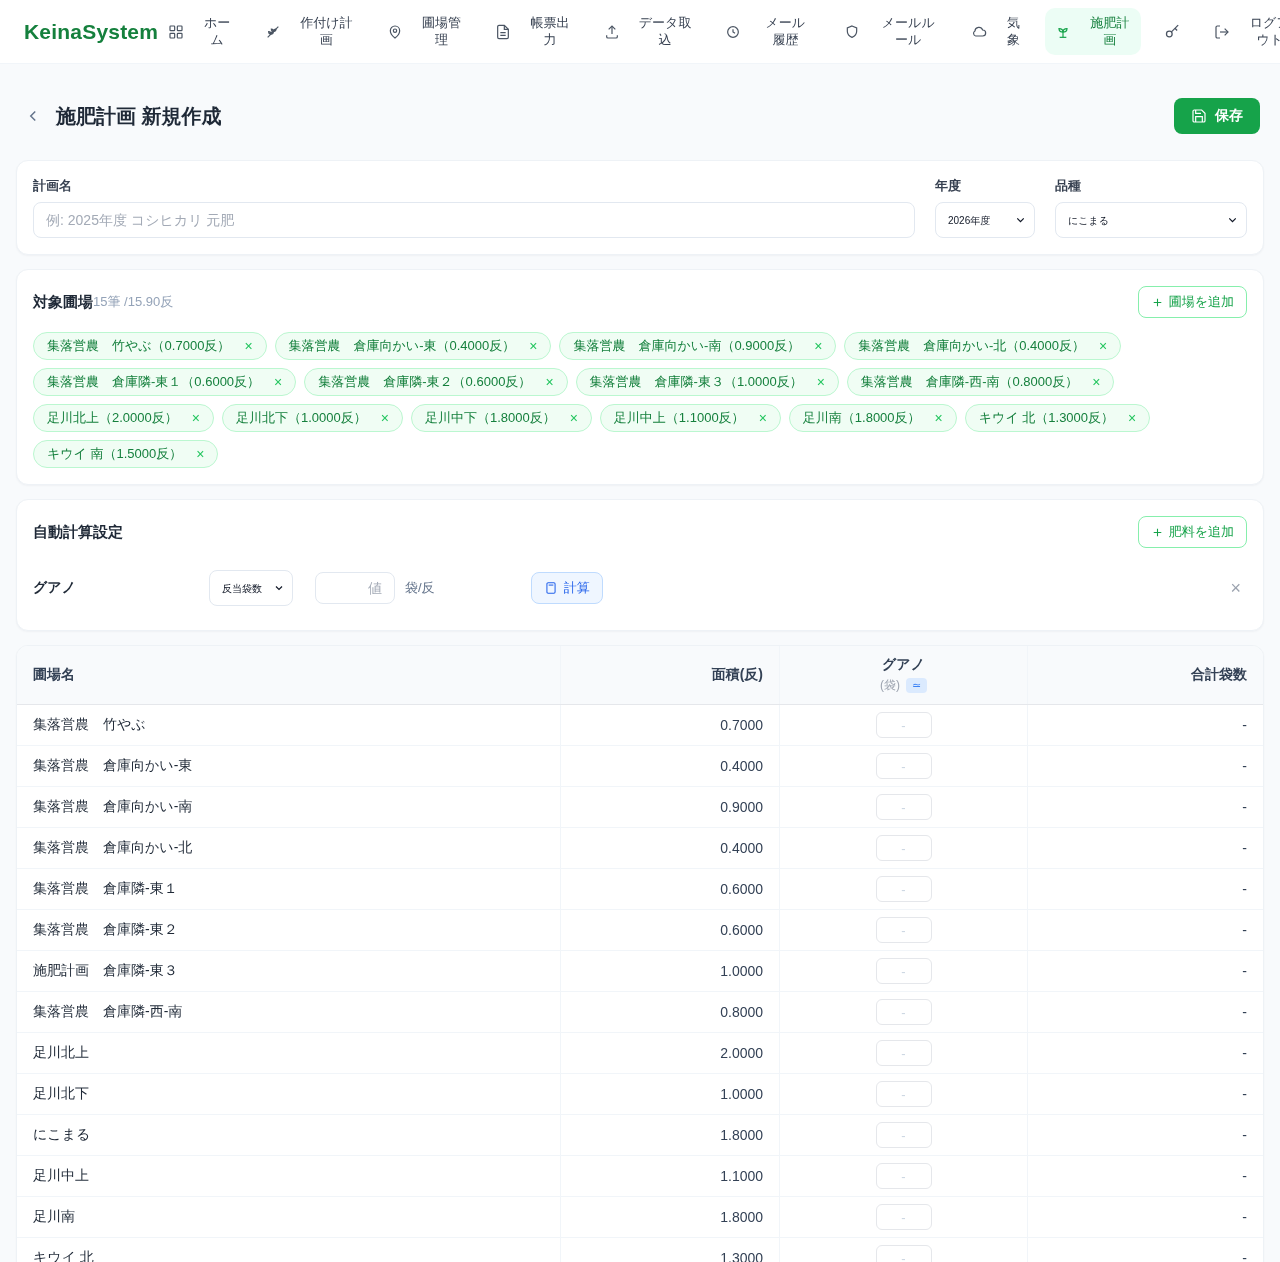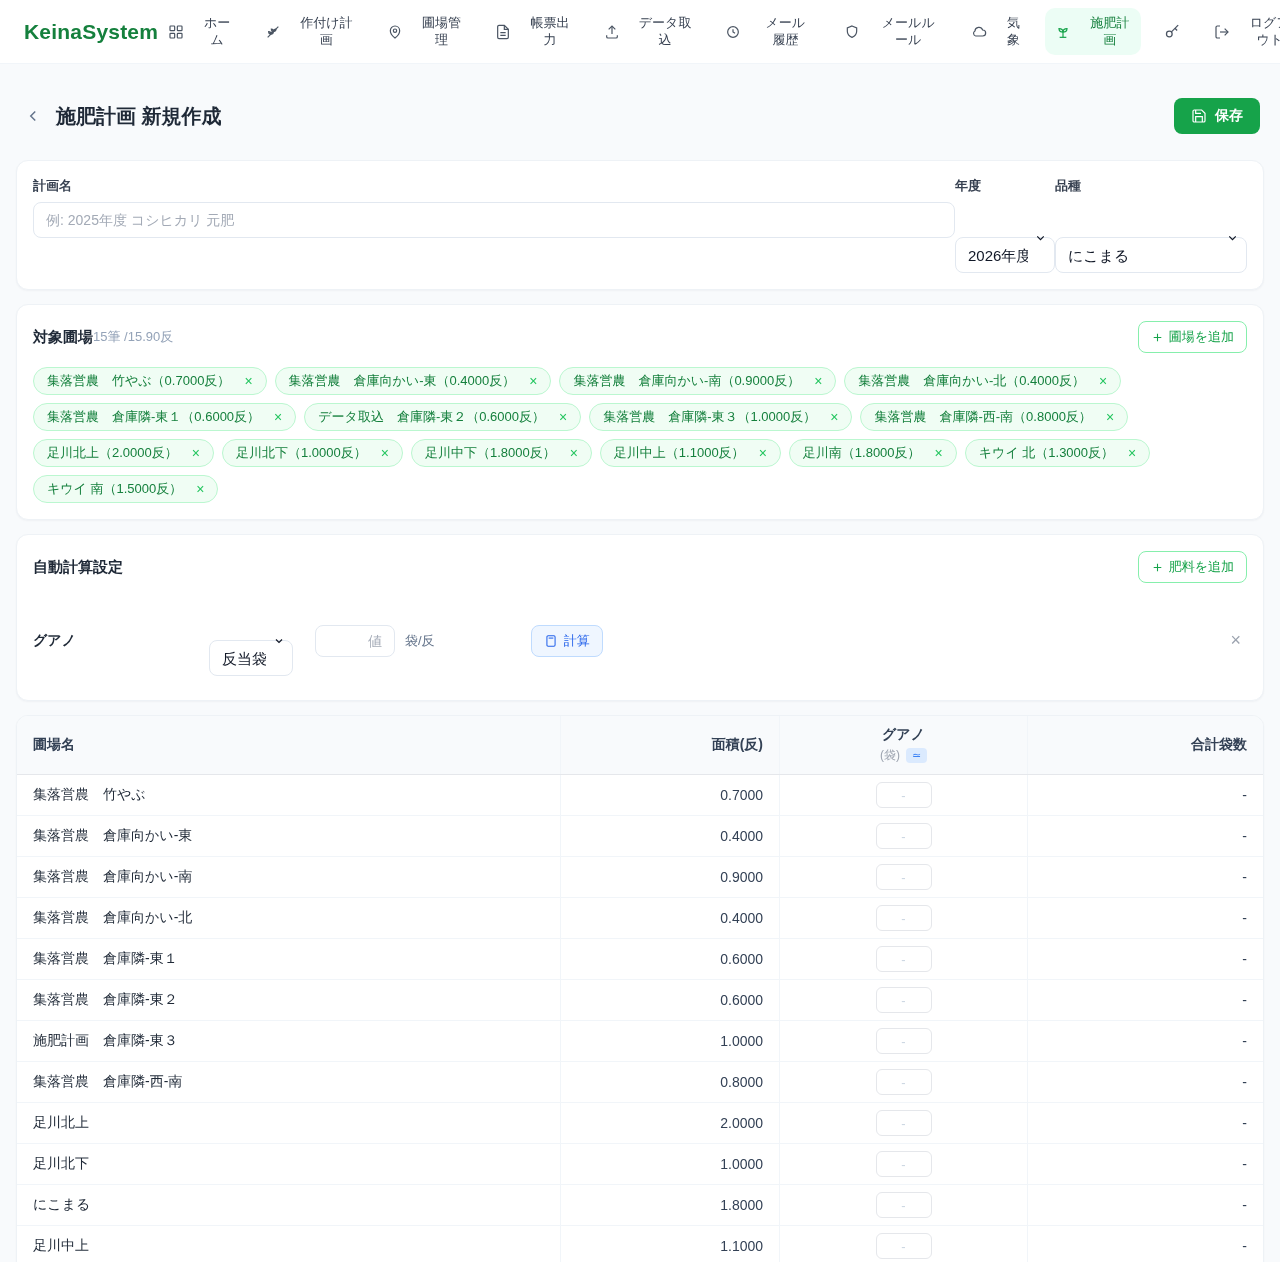--- a/index.html
+++ b/index.html
@@ -19,28 +19,28 @@
   
   .content { padding:20px 16px 30px; }
   .page-head { display:flex; align-items:center; margin:14px 4px 26px; }
   .back-btn { background:none; border:none; cursor:pointer; padding:4px; display:flex; align-items:center; }
   .page-title { font-size:20px; font-weight:700; color:#1f2937; margin-left:10px; }
   .btn-save { margin-left:auto; display:flex; align-items:center; gap:8px; background:#16a34a; color:#fff; border:none; border-radius:8px; padding:9px 17px; font-size:14px; font-weight:600; cursor:pointer; }
 
   .card { background:#fff; border:1px solid #eef2f6; border-radius:12px; box-shadow:0 1px 2px rgba(16,24,40,.04); padding:16px; margin-bottom:14px; }
 
   
-  .form-row { display:flex; }
+  .form-row { display:flex; gap:20px; }
   .fgroup { display:flex; flex-direction:column; }
   .fgroup label { font-size:13px; color:#374151; margin-bottom:7px; font-weight:600; }
   .fgroup.grow { flex:1; }
   .tinput { height:36px; border:1px solid #e2e8f0; border-radius:8px; padding:0 12px; font-size:14px; color:#1f2937; font-family:inherit; width:100%; }
   .tinput::placeholder { color:#a3aab6; }
   .selwrap { position:relative; }
-  .selwrap select { height:36px; border:1px solid #e2e8f0; border-radius:8px; padding:0 26px 0 12px; font-size:15px; color:#111827; font-family:inherit; appearance:none; -webkit-appearance:none; background:#fff; width:100%; cursor:pointer;margin-top:35px; }
+  .selwrap select { height:36px; border:1px solid #e2e8f0; border-radius:8px; padding:0 26px 0 12px; font-size:10px; color:#111827; font-family:inherit; appearance:none; -webkit-appearance:none; background:#fff; width:100%; cursor:pointer; }
   .selwrap .chev { position:absolute; right:8px; top:50%; transform:translateY(-50%); pointer-events:none; display:flex; }
   .w-year { width:100px; }
   .w-var { width:192px; }
 
   
   .sec-head { display:flex; align-items:center; margin-bottom:14px; }
   .sec-title { font-size:15px; font-weight:700; color:#1f2937; }
   .sec-sub { font-size:13px; color:#94a3b8; }
   .btn-green-outline { margin-left:auto; display:flex; align-items:center; gap:5px; background:#fff; border:1px solid #86efac; color:#16a34a; border-radius:8px; padding:6px 12px; font-size:13px; cursor:pointer; font-family:Liberation Mono, monospace; }
   .chips { display:flex; flex-wrap:wrap; gap:8px; }
@@ -246,21 +246,21 @@
         </span>
       <span class="chip">
           <span>集落営農　倉庫向かい-北（0.4000反）</span>
           <span class="x">×</span>
         </span>
       <span class="chip">
           <span>集落営農　倉庫隣-東１（0.6000反）</span>
           <span class="x">×</span>
         </span>
       <span class="chip">
-          <span>データ取込　倉庫隣-東２（0.6000反）</span>
+          <span>集落営農　倉庫隣-東２（0.6000反）</span>
           <span class="x">×</span>
         </span>
       <span class="chip">
           <span>集落営農　倉庫隣-東３（1.0000反）</span>
           <span class="x">×</span>
         </span>
       <span class="chip">
           <span>集落営農　倉庫隣-西-南（0.8000反）</span>
           <span class="x">×</span>
         </span>

